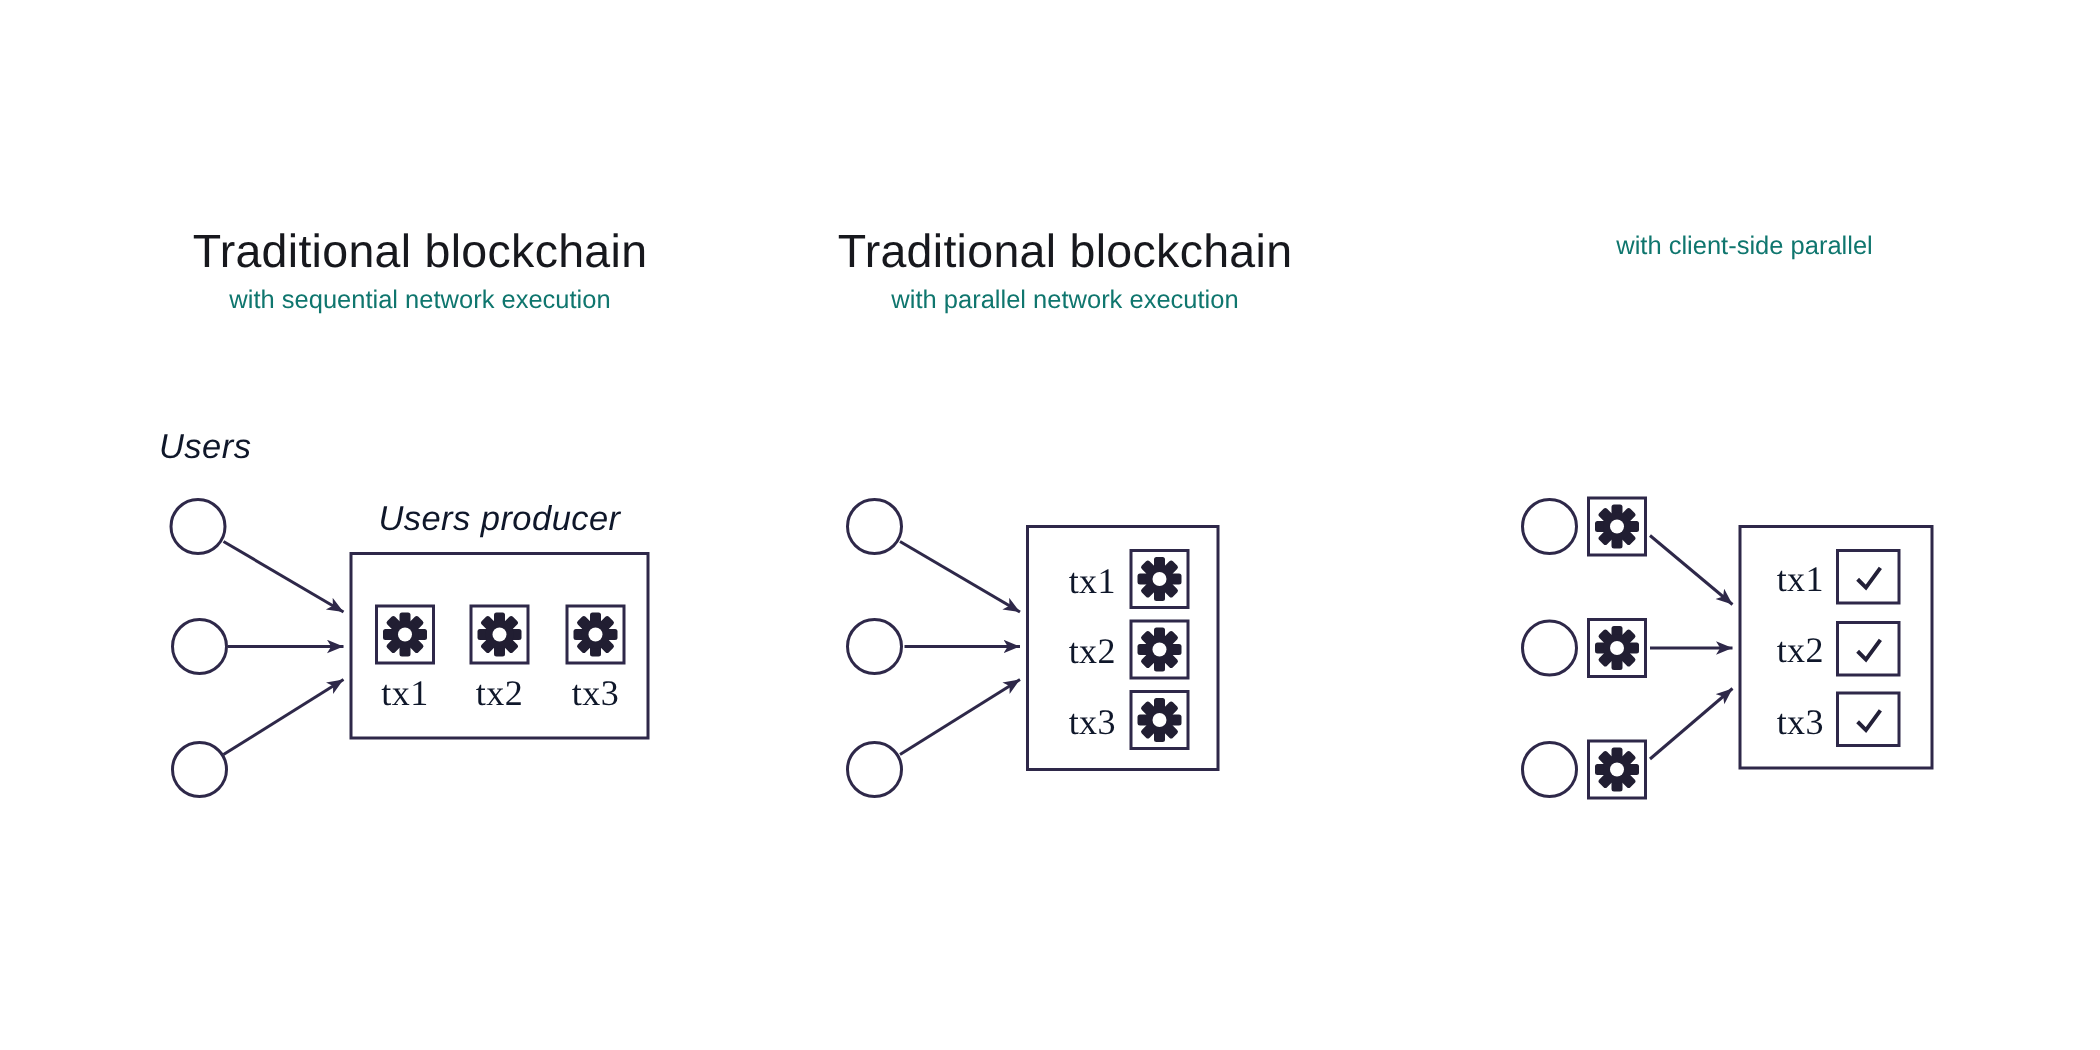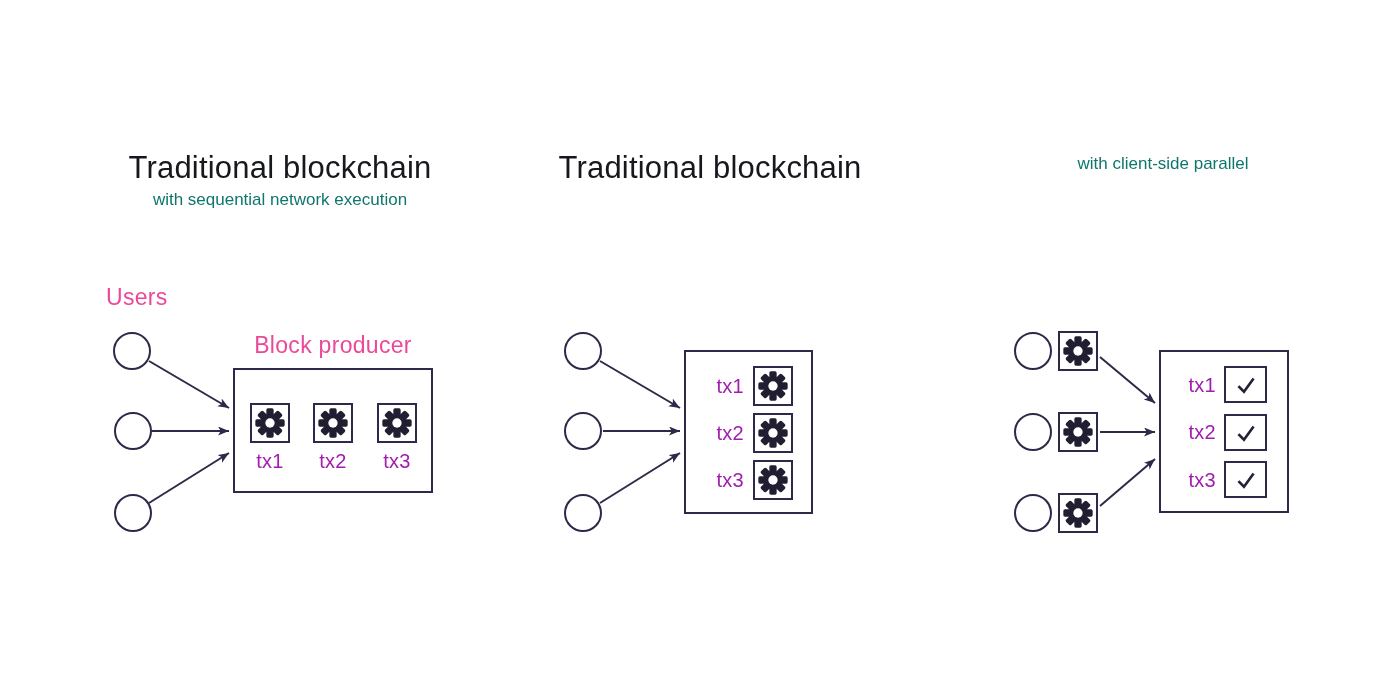--- a/index.html
+++ b/index.html
@@ -27,28 +27,30 @@
     letter-spacing: 0.2px;
   }
   .col-subtitle {
     margin-top: 4px;
     font-size: 17px;
     color: #0f766e;
   }
 
   
   .navy-italic {
-    color: #ec4899;
+    font-style: italic;
+    color: #0f172a;
     font-size: 23px;
     letter-spacing: 0.3px;
   }
   .tx-label {
-    font-size: 20px;
-    color: #a21caf;
+    font-size: 24px;
+    color: #0f172a;
     letter-spacing: 0.3px;
+    font-family: Liberation Serif, serif;
   }
 
   
   .user-circle {
     width: 38px; height: 38px;
     border: 2px solid #2e2849;
     border-radius: 50%;
     box-sizing: border-box;
     background: #ffffff;
   }
@@ -109,20 +111,21 @@
 </svg>
 
 <div class="canvas">
 
   <div class="abs col-header" style="left:80px; top:150px;">
     <div class="col-title">Traditional blockchain</div>
     <div class="col-subtitle">with sequential network execution</div>
   </div>
   <div class="abs col-header" style="left:510px; top:150px;">
     <div class="col-title">Traditional blockchain</div>
+    <div class="col-subtitle">with parallel network execution</div>
   </div>
   <div class="abs col-header" style="left:963px; top:150px;">
     <div class="col-subtitle">with client-side parallel</div>
   </div>
 
   <svg id="arrow-layer">
     <defs>
       <marker id="ah" markerUnits="userSpaceOnUse" markerWidth="12" markerHeight="10" refX="11" refY="4.5" orient="auto">
         <path d="M0,0 L11,4.5 L0,9 L2.8,4.5 Z" fill="#2e2849"></path>
       </marker>
@@ -146,21 +149,21 @@
     <line x1="1100" y1="432" x2="1155" y2="432" marker-end="url(#ah)"></line>
     <line x1="1100" y1="506" x2="1155" y2="459" marker-end="url(#ah)"></line>
   </svg>
 
   <div class="abs navy-italic" style="left:106px; top:284px;">Users</div>
 
   <div class="abs user-circle" style="left:113px; top:332px;"></div>
   <div class="abs user-circle" style="left:114px; top:412px;"></div>
   <div class="abs user-circle" style="left:114px; top:494px;"></div>
 
-  <div class="abs navy-italic" style="left:233px; top:332px; width:200px; text-align:center;">Block producer</div>
+  <div class="abs navy-italic" style="left:233px; top:332px; width:200px; text-align:center;">Users producer</div>
   <div class="abs outline-box" style="left:233px; top:368px; width:200px; height:125px;"></div>
 
   <div class="abs icon-box" style="left:250px; top:403px;">
     <svg class="icon-svg" width="32" height="32" viewBox="0 0 48 48">
         <use href="#gear-sym"></use>
       </svg>
   </div>
   <div class="abs icon-box" style="left:313px; top:403px;">
     <svg class="icon-svg" width="32" height="32" viewBox="0 0 48 48">
         <use href="#gear-sym"></use>

